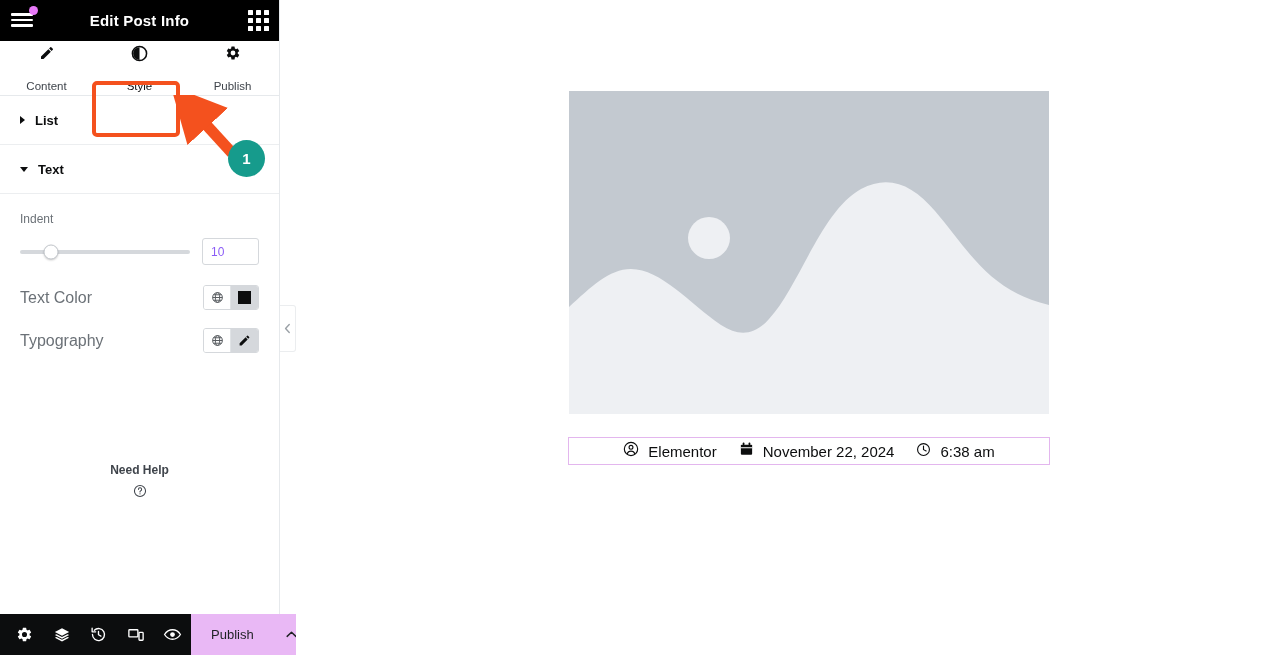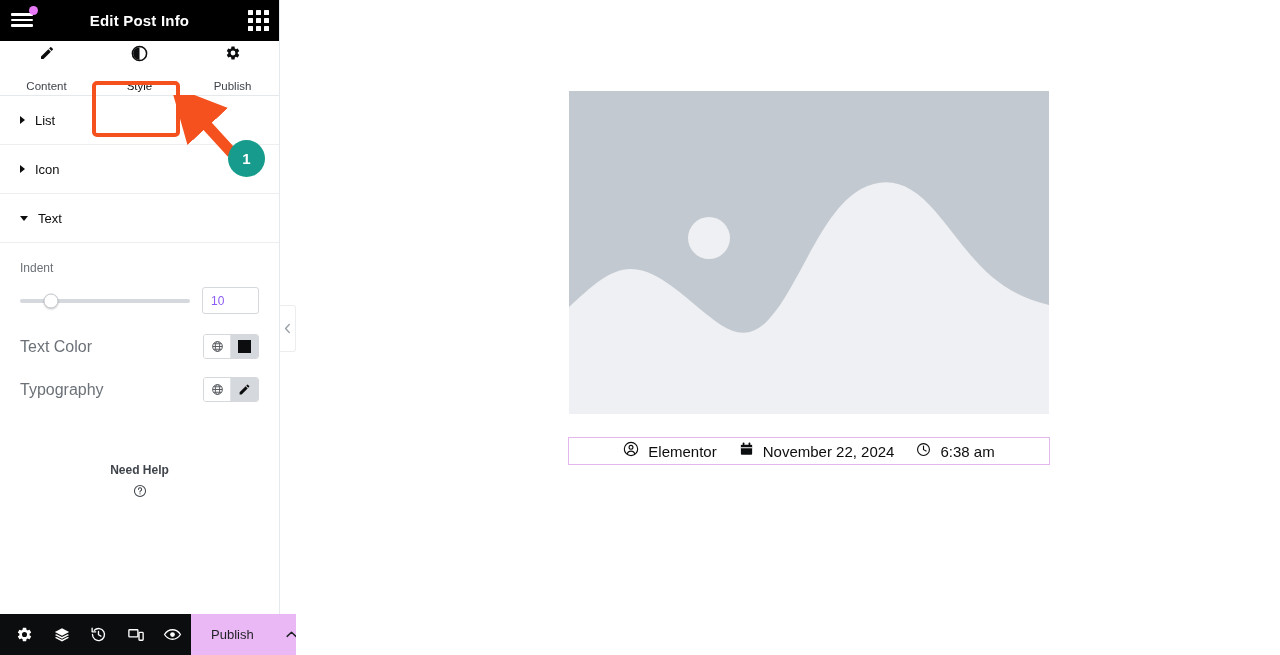--- a/index.html
+++ b/index.html
@@ -100,21 +100,21 @@
     border-left: 5px solid #0c0d0e;
     border-top: 4px solid transparent;
     border-bottom: 4px solid transparent;
   }
   .caret.down {
     border-top: 5px solid #0c0d0e;
     border-left: 4px solid transparent;
     border-right: 4px solid transparent;
   }
   .section-head .section-title {
-    font-size: 13px; font-weight: normal; color: #0c0d0e;
+    font-size: 13px; font-weight: bold; color: #0c0d0e;
   }
   .section-body { padding: 18px 20px 10px 20px; background: #ffffff; }
 
   .ctl-label { font-size: 12px; color: #6b7177; margin-bottom: 12px; }
 
   
   .slider-row { display: flex; align-items: center; gap: 12px; margin-bottom: 20px; }
   .slider-track {
     position: relative; flex: 1 1 auto; height: 4px;
     background: #d5d8dc; border-radius: 2px;
@@ -274,24 +274,20 @@
       </div>
 
       <div id="tab-highlight"></div>
     </div>
 
     <div class="section-head">
       <span class="caret right"></span>
       <span class="section-title">List</span>
     </div>
 
-    <div class="section-head">
-      <span class="caret right"></span>
-      <span class="section-title">Icon</span>
-    </div>
 
     <div class="section-head">
       <span class="caret down"></span>
       <span class="section-title">Text</span>
     </div>
 
     <div class="section-body">
 
       <div class="ctl-label">Indent</div>
       <div class="slider-row">

